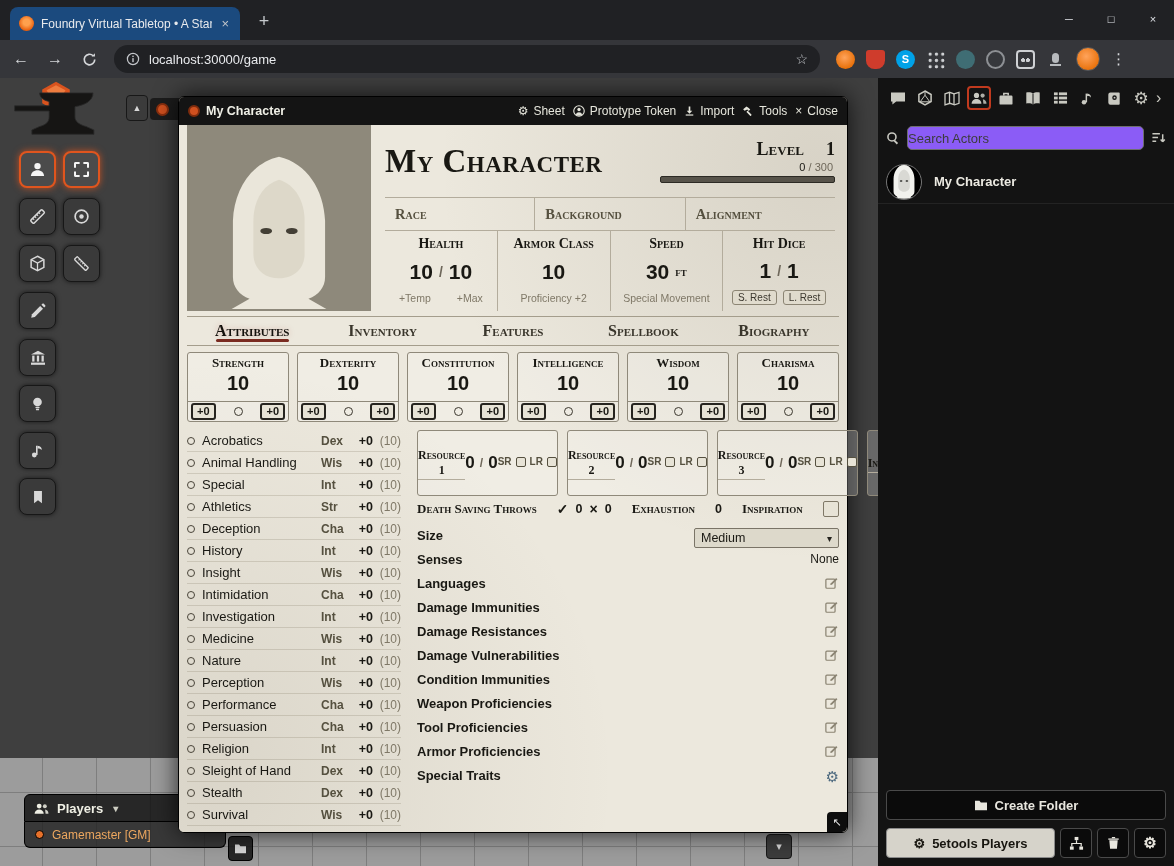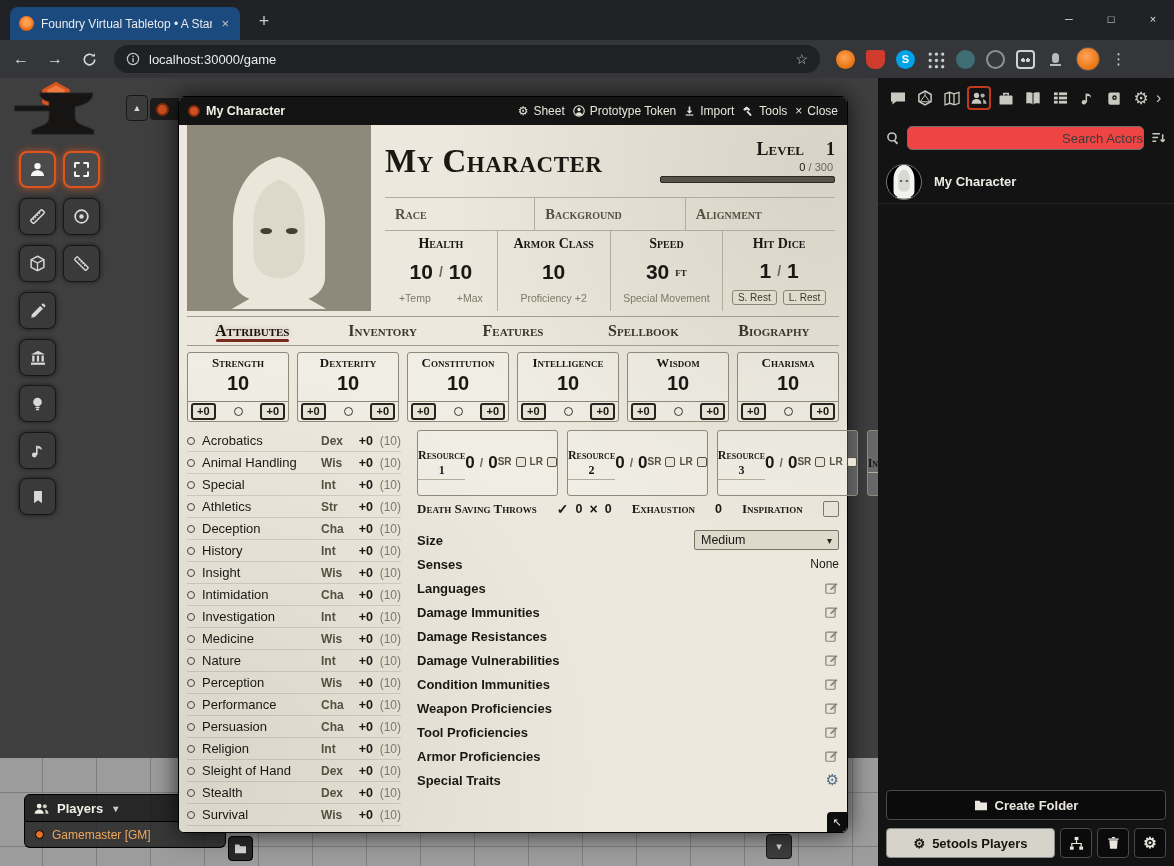--- a/index.html
+++ b/index.html
@@ -119,41 +119,41 @@
 .rb-note{font-size:10.5px;color:#7f7867;margin-bottom:6px;display:flex;gap:6px}
 
 #counters{height:26px;display:flex;align-items:center;justify-content:space-between}
 #counters .clbl{font-size:13px;font-weight:bold}
 #counters .grp{display:flex;align-items:center;gap:7px}
 #counters .mark{font-size:14px;font-weight:bold}
 #counters .cnum{font-size:12.5px;font-weight:bold}
 #insp-box{width:16px;height:16px;border:1px solid #7f7867;background:#e7e3d6;border-radius:2px}
 
 #traits{margin-top:6px}
-.trow{height:24px;display:flex;align-items:center}
+.trow{height:24px;display:flex;}
 .trow .tl{font-weight:bold;font-size:13px;flex:1}
 .trow .t-sel{display:none;width:145px;height:20px;background:#ddd9cb;border:1px solid #7a7467;border-radius:2px;align-items:center;padding:0 6px;font-size:12.5px}
 .trow[data-type="select"] .t-sel{display:flex}
 .t-sel .selv{flex:1}
 .t-sel .caret{font-size:10px;color:#26241f}
 .trow .t-val{display:none;font-size:12px}
 .trow[data-type="text"] .t-val{display:block}
 .trow .t-edit{display:none;color:#8a8372}
 .trow[data-type="edit"] .t-edit{display:block}
 .trow .t-cfg{display:none;color:#4f6b80;font-size:15px}
 .trow[data-type="config"] .t-cfg{display:block}
 #resize{position:absolute;right:0;bottom:0;width:20px;height:20px;background:#0d0d0d;border-radius:4px 0 5px 0;color:#e8e8e8;font-size:11px;display:flex;align-items:center;justify-content:center}
 
 #sidebar{position:absolute;left:878px;top:78px;width:296px;height:788px;background:#131313;z-index:30;color:#d2d2ca}
 #sbtabs{height:40px;display:flex;align-items:center;justify-content:space-between;padding:0 8px}
 .sbt{color:#c9c9c1;display:flex;align-items:center;justify-content:center;width:24px;height:24px}
 .sbt.active{border:2px solid #c13a1e;border-radius:4px}
 #sbcollapse{color:#c9c9c1;font-size:16px;width:10px}
 #sbsearch{height:28px;display:flex;align-items:center;gap:7px;padding:0 8px;margin-top:6px}
-#sbsearch input{flex:1;height:24px;background:#ef4444;border:1px solid #6e6e6e;border-radius:5px;text-align:right;font-size:13px;color:#222;font-family:"Liberation Sans",sans-serif}
+#sbsearch input{flex:1;height:24px;background:#8b5cf6;border:1px solid #6e6e6e;border-radius:5px;text-align:left;font-size:13px;color:#222;font-family:"Liberation Sans",sans-serif}
 #sbsearch input::placeholder{color:#3c3c3c;opacity:1}
 #actorlist{margin-top:8px}
 .arow{height:44px;display:flex;align-items:center;gap:12px;padding:0 8px;border-bottom:1px solid rgba(255,255,255,.07)}
 .aavatar{width:36px;height:36px;border-radius:50%;background:#000;border:1px solid #777;overflow:hidden;display:flex;align-items:flex-end;justify-content:center}
 .aname{font-size:13px;font-weight:bold;color:#eceae2}
 .sfbtn{display:flex;align-items:center;justify-content:center;gap:7px;height:30px;border-radius:4px;font-size:13px;font-weight:bold}
 .light{background:#d6d3ca;color:#17150f;border:1px solid #8a8a8a}
 .dark{background:#0b0b0b;color:#e8e6de;border:1px solid #4a4a4a}
 #sfrow1{position:absolute;left:8px;right:8px;bottom:46px;display:flex;gap:5px}
 #sfrow1 .sfbtn{flex:1}

